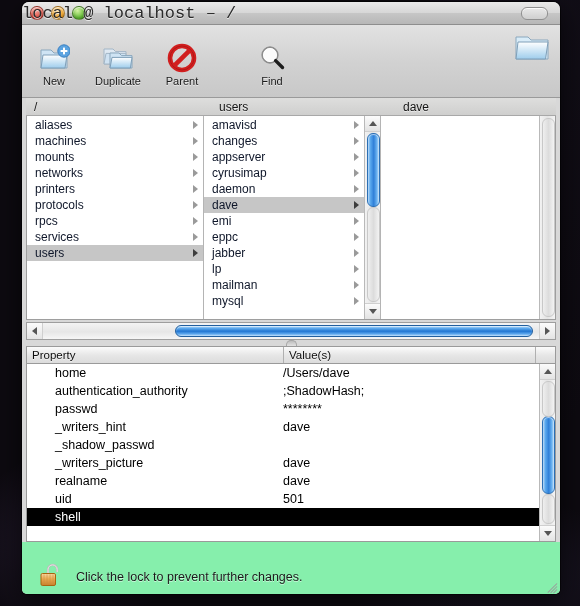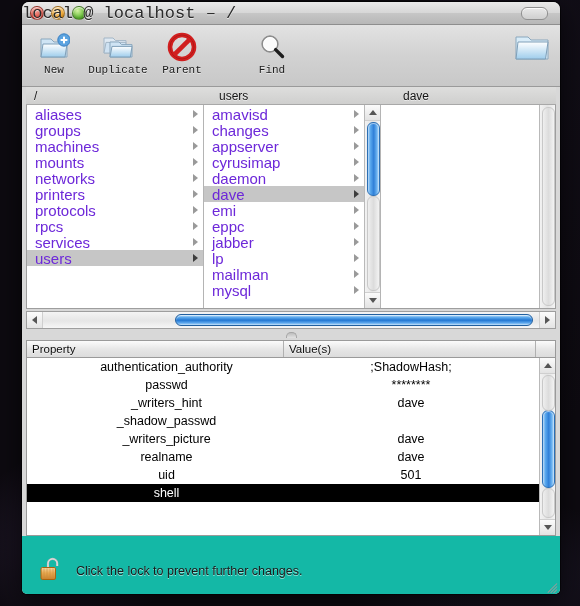--- a/index.html
+++ b/index.html
@@ -78,23 +78,22 @@
     box-shadow: inset 0 1px 0 rgba(255,255,255,.85);
   }
 
   
   .toolbar {
     flex: 0 0 55px;
     background: linear-gradient(to bottom, #e2e2e2 0%, #d2d2d2 50%, #c8c8c8 100%);
     border-bottom: 1px solid #9a9a9a;
     display: flex;
     align-items: flex-start;
-    padding-top: 6px;
-    position: relative;
-    font-family: Liberation Mono, monospace;
+    padding-top: 17px;
+    position: relative;
   }
   .tbtn {
     width: 64px;
     display: flex; flex-direction: column; align-items: center;
     cursor: default;
   }
   .tbtn .glyph { height: 32px; display: flex; align-items: center; justify-content: center; }
   .tbtn .lab {
     font-size: 11px; color: #1b1b1b; margin-top: 1px;
     text-shadow: 0 1px 0 rgba(255,255,255,.6);
@@ -142,21 +141,21 @@
   .col.c2 { width: 176px; border-right: 1px solid #b4b4b4; }
   .col.c3 { flex: 1; }
   .col-list {
     flex: 1;
     overflow: hidden;
     padding-top: 1px;
   }
   .row {
     height: 16px;
     display: flex; align-items: center;
-    font-size: 15px; color: #6d28d9;
+    font-size: 12px; color: #0f172a;
     padding-left: 8px;
     position: relative;
     cursor: default;
   }
   .row.sel { background: #c6c6c6; }
   .row .arrow {
     position: absolute; right: 5px;
     width: 0; height: 0;
     border-left: 5px solid #9a9a9a;
     border-top: 4px solid transparent;
@@ -230,21 +229,20 @@
     background: linear-gradient(to bottom,#bdbdbd,#e2e2e2);
     border-radius: 5px 5px 0 0;
     border: 1px solid #a6a6a6; border-bottom: none;
   }
 
   
   .table-area { padding: 0 4px; background: #d8d8d8; flex: 0 0 auto; }
   .table-frame {
     border: 1px solid #9a9a9a;
     background: #fff;
-    text-align: center;
   }
   .thead {
     display: flex;
     height: 16px;
     background: linear-gradient(to bottom,#fbfbfb,#e6e6e6 52%,#dcdcdc);
     border-bottom: 1px solid #9a9a9a;
     align-items: center;
   }
   .th {
     font-size: 11.5px; color: #0d0d0d;
@@ -285,21 +283,21 @@
   }
   .edit-field .seltext {
     background: #b6d3f4;
     color: #000;
     font-size: 12.5px;
   }
 
   
   .footer {
     flex: 1;
-    background: #14b8a6;
+    background: #86efac;
     display: flex;
     align-items: flex-start;
     padding: 18px 0 0 16px;
     position: relative;
   }
   .lock-row { display: flex; align-items: center; gap: 10px; }
   .lock-text { font-size: 12.5px; color: #1a1a1a; text-shadow: 0 1px 0 rgba(255,255,255,.55); }
   .grip {
     position: absolute; right: 3px; bottom: 2px;
     width: 14px; height: 14px;
@@ -420,24 +418,20 @@
 
     <div class="cols">
 
       <div class="col c1">
         <div class="col-list">
           <div class="row">
               <span>aliases</span>
               <span class="arrow"></span>
             </div>
           <div class="row">
-              <span>groups</span>
-              <span class="arrow"></span>
-            </div>
-          <div class="row">
               <span>machines</span>
               <span class="arrow"></span>
             </div>
           <div class="row">
               <span>mounts</span>
               <span class="arrow"></span>
             </div>
           <div class="row">
               <span>networks</span>
               <span class="arrow"></span>
@@ -559,20 +553,24 @@
 
       <div class="thead">
         <div class="th p">Property</div>
         <div class="th v">Value(s)</div>
         <div class="th sbpad"></div>
       </div>
 
       <div class="tbody-wrap">
         <div class="tbody">
 
+          <div class="trow">
+            <div class="cprop">home</div>
+            <div class="cval">/Users/dave</div>
+          </div>
           <div class="trow">
             <div class="cprop">authentication_authority</div>
             <div class="cval">;ShadowHash;</div>
           </div>
           <div class="trow">
             <div class="cprop">passwd</div>
             <div class="cval">********</div>
           </div>
           <div class="trow">
             <div class="cprop">_writers_hint</div>

